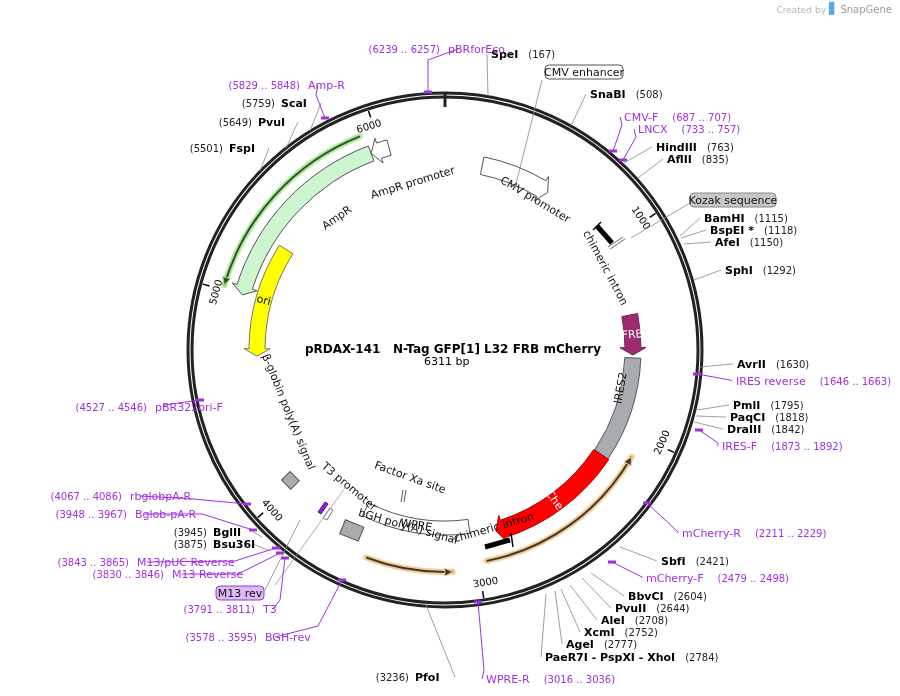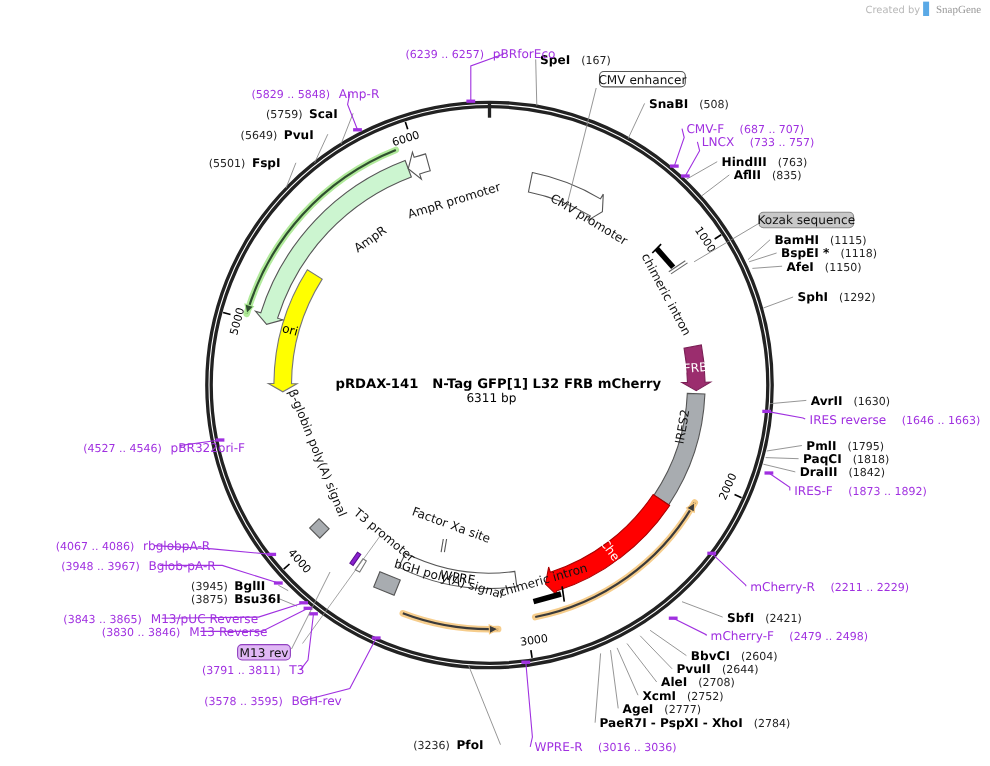--- a/index.html
+++ b/index.html
@@ -1,20 +1,20 @@
 <!DOCTYPE html>
 <html><head>
 <meta charset="utf-8">
 <style>
   html, body { margin: 0; padding: 0; background: #ffffff; }
   body { width: 900px; height: 696px; position: relative; overflow: hidden; font-family: "DejaVu Sans", sans-serif; }
   #map { position: absolute; left: 0; top: 0; width: 900px; height: 696px; }
   .credit { position: absolute; right: 8px; top: 2px; font-size: 9px; color: #b8b8b8; font-family: "DejaVu Sans", sans-serif; display: flex; align-items: flex-end; gap: 3px; }
   .credit .logo { color: #5aa9e6; font-size: 11px; }
-  .credit .brand { color: #9a9a9a; font-size: 10px; font-family: Liberation Serif, serif; }
+  .credit .brand { color: #9a9a9a; font-size: 10px; }
   text { font-family: "DejaVu Sans", sans-serif; }
   .enz-name { font-weight: bold; font-size: 11px; fill: #000; }
   .enz-pos { font-size: 10px; fill: #222; }
   .primer-name { font-size: 11px; fill: #a030e0; }
   .primer-pos { font-size: 10px; fill: #a030e0; }
   .feat-label { font-size: 11px; fill: #111; }
   .tick-label { font-size: 10px; fill: #000; }
   .title-text { font-weight: bold; font-size: 12px; fill: #000; }
   .bp-text { font-size: 11px; fill: #000; }
 </style>

